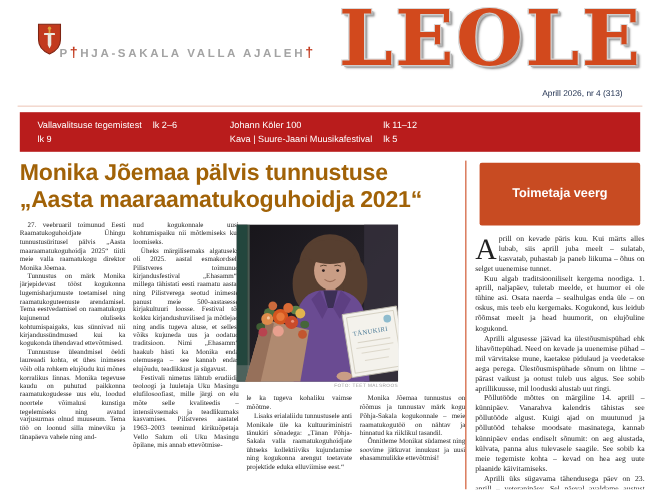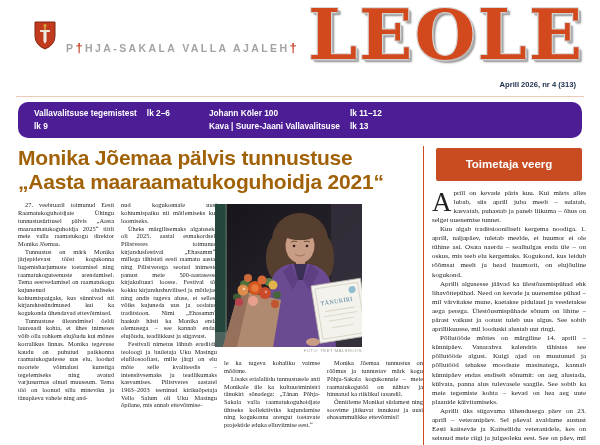--- a/index.html
+++ b/index.html
@@ -2,35 +2,35 @@
 <html><head>
 <meta charset="utf-8">
 <style>
   html,body{margin:0;padding:0;background:#ffffff;}
   .page{position:relative;width:600px;height:445px;background:#fff;overflow:hidden;
         font-family:"Liberation Serif", serif;color:#1f1f1f;}
 
   
   .masthead{position:relative;height:96px;}
   .crest{position:absolute;left:34px;top:21px;width:22px;height:29px;}
-  .tagline{position:absolute;left:66px;top:40px;font-family:"Liberation Sans",sans-serif;
+  .tagline{position:absolute;left:54px;top:40px;font-family:"Liberation Sans",sans-serif;
            font-weight:bold;font-size:10.5px;letter-spacing:2.4px;color:#a3a3a3;}
   .tagline .dagger{color:#c23a1e;font-size:13px;}
   .nameplate{position:absolute;right:16px;top:-4px;font-family:"DejaVu Serif",serif;
              font-weight:bold;font-size:70px;line-height:78px;letter-spacing:2px;color:#d2491d;
              text-shadow:-1px -1px 0 #d9d9d9,1px -1px 0 #d9d9d9,-1px 1px 0 #cfcfcf,
                           2px 2px 0 #b3b3b3,3px 3px 2px #8a8a8a;}
-  .issue{position:absolute;right:24px;top:80px;font-family:"Liberation Sans",sans-serif;
-         font-weight:bold;font-size:7.6px;color:#203050;}
+  .issue{position:absolute;right:34px;top:80px;font-family:"Liberation Sans",sans-serif;
+         font-weight:normal;font-size:7.6px;color:#203050;}
   .rule{height:1px;background:#eec9bb;margin:0 16px;}
 
   
-  .toc{margin:5px 18px 0 18px;background:#4c1d95;display:grid;
+  .toc{margin:5px 18px 0 18px;background:#b91c1c;display:grid;
        grid-template-columns:31% 28% 41%;column-gap:10px;padding:5px 16px;box-sizing:border-box;
-       font-family:"Liberation Sans",sans-serif;font-weight:bold;font-size:8.3px;color:#fff;border-radius:10px;}
+       font-family:"Liberation Sans",sans-serif;font-weight:normal;font-size:8.3px;color:#fff;}
   .toc-group{display:grid;grid-template-columns:auto 1fr;column-gap:10px;align-content:center;}
   .toc-group span{line-height:1.55;white-space:nowrap;}
 
   
   main{display:flex;padding-left:18px;height:310px;box-sizing:border-box;}
   .article-zone{width:405px;flex:none;}
   h1{margin:8px 0 7px 0;font-family:"Liberation Sans",sans-serif;font-weight:bold;
      font-size:21px;line-height:1.16;letter-spacing:-0.2px;color:#a16207;}
   .body{position:relative;height:246px;overflow:hidden;display:flex;gap:7px;
         font-size:6.4px;line-height:1.2;text-align:justify;}
@@ -40,21 +40,21 @@
   .col.under-photo{padding-top:158px;}
   .photo{position:absolute;left:197px;top:3px;width:147px;height:143px;}
   .credit{position:absolute;left:197px;top:147px;width:147px;text-align:right;
           font-family:"Liberation Sans",sans-serif;font-size:4.3px;letter-spacing:.4px;color:#999;}
 
   
   aside{flex:1;margin-top:8px;border-left:1.5px solid #cc4b22;padding:0 14px 0 8px;
         overflow:hidden;font-size:7px;line-height:1.3;text-align:justify;color:#222;}
   .editor-head{width:146px;margin:2px auto 8px auto;background:#c84b22;color:#fff;border-radius:2px;
                font-family:"Liberation Sans",sans-serif;font-weight:bold;font-size:11.5px;
-               text-align:center;padding:9px 0;}
+               text-align:center;padding:21px 0;}
   aside p{margin:0;text-indent:8px;}
   aside p.intro{text-indent:0;}
   .dropcap{float:left;font-size:27px;line-height:24px;padding:1px 2px 0 0;font-family:"Liberation Serif",serif;}
 </style>
 </head>
 <body>
 
 <div class="page">
 
   <header class="masthead">
@@ -73,22 +73,22 @@
 
   <nav class="toc">
     <div class="toc-group">
       <span>Vallavalitsuse tegemistest</span>
       <span>lk 2–6</span>
       <span>lk 9</span>
     </div>
     <div class="toc-group">
       <span>Johann Köler 100</span>
       <span>lk 11–12</span>
-      <span>Kava | Suure-Jaani Vallavalitsuse</span>
-      <span>lk 13</span>
+      <span>Kava | Suure-Jaani Muusikafestival</span>
+      <span>lk 5</span>
     </div>
   </nav>
 
   <main>
 
     <section class="article-zone">
       <h1>
         <span>Monika Jõemaa pälvis tunnustuse</span><br>
         <span>„Aasta maaraamatukoguhoidja 2021“</span>
       </h1>

